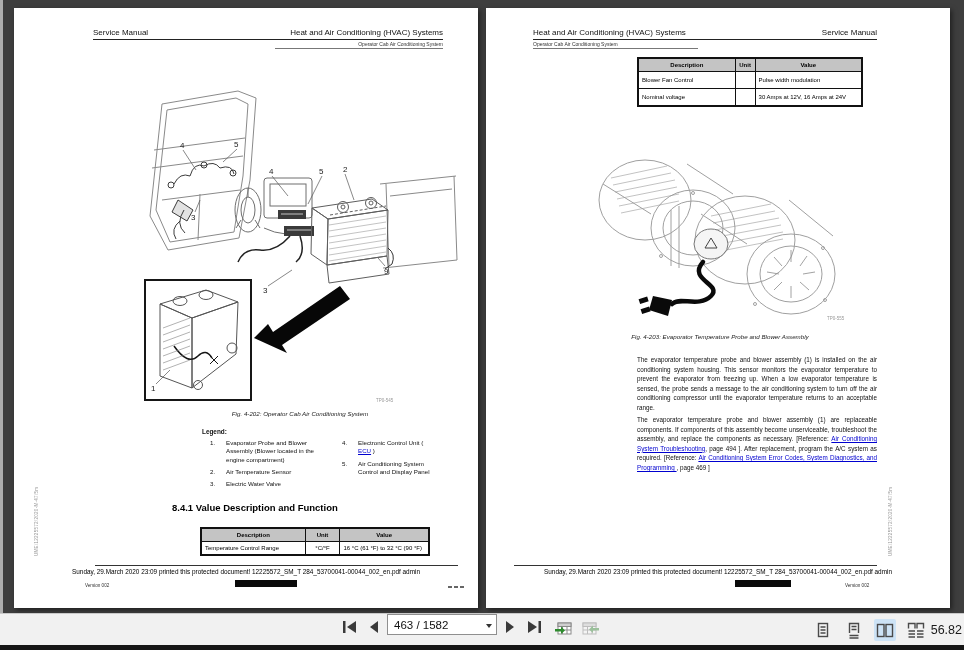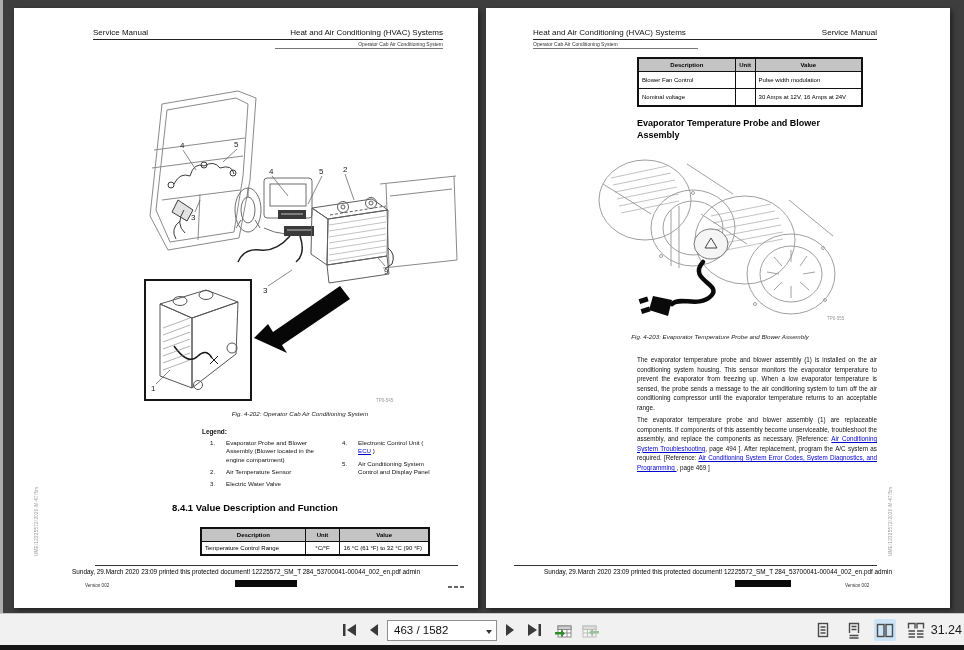--- a/index.html
+++ b/index.html
@@ -51,21 +51,21 @@
   .footer-marks i { display:block; width:4px; height:2px; background:#666; }
 
   .watermark { position:absolute; writing-mode:vertical-rl; transform:rotate(180deg);
                font-size:4.5px; color:#979797; letter-spacing:.3px; height:96px; overflow:hidden; }
 
   
   .toolbar { position:absolute; left:0; top:613px; width:964px; height:32px;
              background:#f1f1f1; border-top:1px solid #c9c9c9; }
   .bottom-strip { position:absolute; left:0; top:645px; width:964px; height:5px; background:#161616; }
 
-  .nav-group { position:absolute; left:339px; top:0; height:32px; display:flex; align-items:center; gap:2px; }
+  .nav-group { position:absolute; left:339px; top:0; height:32px; display:flex; align-items:flex-start; gap:2px; }
   .tbtn { width:22px; height:26px; display:flex; align-items:center; justify-content:center; cursor:pointer; }
   .tbtn svg { fill:#3a3a3a; }
 
   .page-combo { position:relative; width:110px; height:21px; background:#fff;
                 border:1px solid #8f8f8f; display:flex; align-items:center; }
   .page-combo input { border:none; outline:none; width:100%; height:100%; font-size:11.5px;
                       font-family:"Liberation Sans", sans-serif; color:#111; padding:0 16px 0 6px; background:transparent; }
   .combo-caret { position:absolute; right:4px; top:9px; width:0; height:0;
                  border-left:3.5px solid transparent; border-right:3.5px solid transparent;
                  border-top:4px solid #333; }
@@ -304,21 +304,20 @@
       <td>Pulse width modulation</td>
     </tr>
     <tr>
       <td>Nominal voltage</td>
       <td></td>
       <td>30 Amps at 12V, 16 Amps at 24V</td>
     </tr>
   </tbody>
     </table>
 
-  <div class="h-section" style="top:110px; left:151px; width:190px; font-size:9px; line-height:1.3;">Evaporator Temperature Probe and Blower Assembly</div>
 
   <svg style="position:absolute; top:140px; left:89px;" width="290" height="182" viewBox="0 0 290 182">
     <g stroke="#a0a0a0" fill="none" stroke-width="1">
       <ellipse cx="70" cy="52" rx="46" ry="40"></ellipse>
       <path d="M28,36 L76,66"></path>
         <path d="M112,16 L158,46"></path>
       <ellipse cx="118" cy="80" rx="42" ry="38"></ellipse>
       <ellipse cx="118" cy="80" rx="30" ry="27"></ellipse>
       <ellipse cx="170" cy="92" rx="50" ry="44"></ellipse>
       <path d="M126,66 L172,96"></path>
@@ -454,15 +453,15 @@
     <div class="lbtn">
       <svg width="18" height="17">
         <path d="M1.5,6.5 V1.5 h6.5 V6.5"></path>
         <path d="M1.5,9 h6.5 M1.5,12 h6.5 M1.5,15 h6.5"></path>
         <path d="M10,6.5 V1.5 h6.5 V6.5"></path>
         <path d="M10,9 h6.5 M10,12 h6.5 M10,15 h6.5"></path>
       </svg>
     </div>
   </div>
 
-  <div class="zoom-label">31.24</div>
+  <div class="zoom-label">56.82</div>
 </div>
 <div class="bottom-strip"></div>
 
 </body></html>

